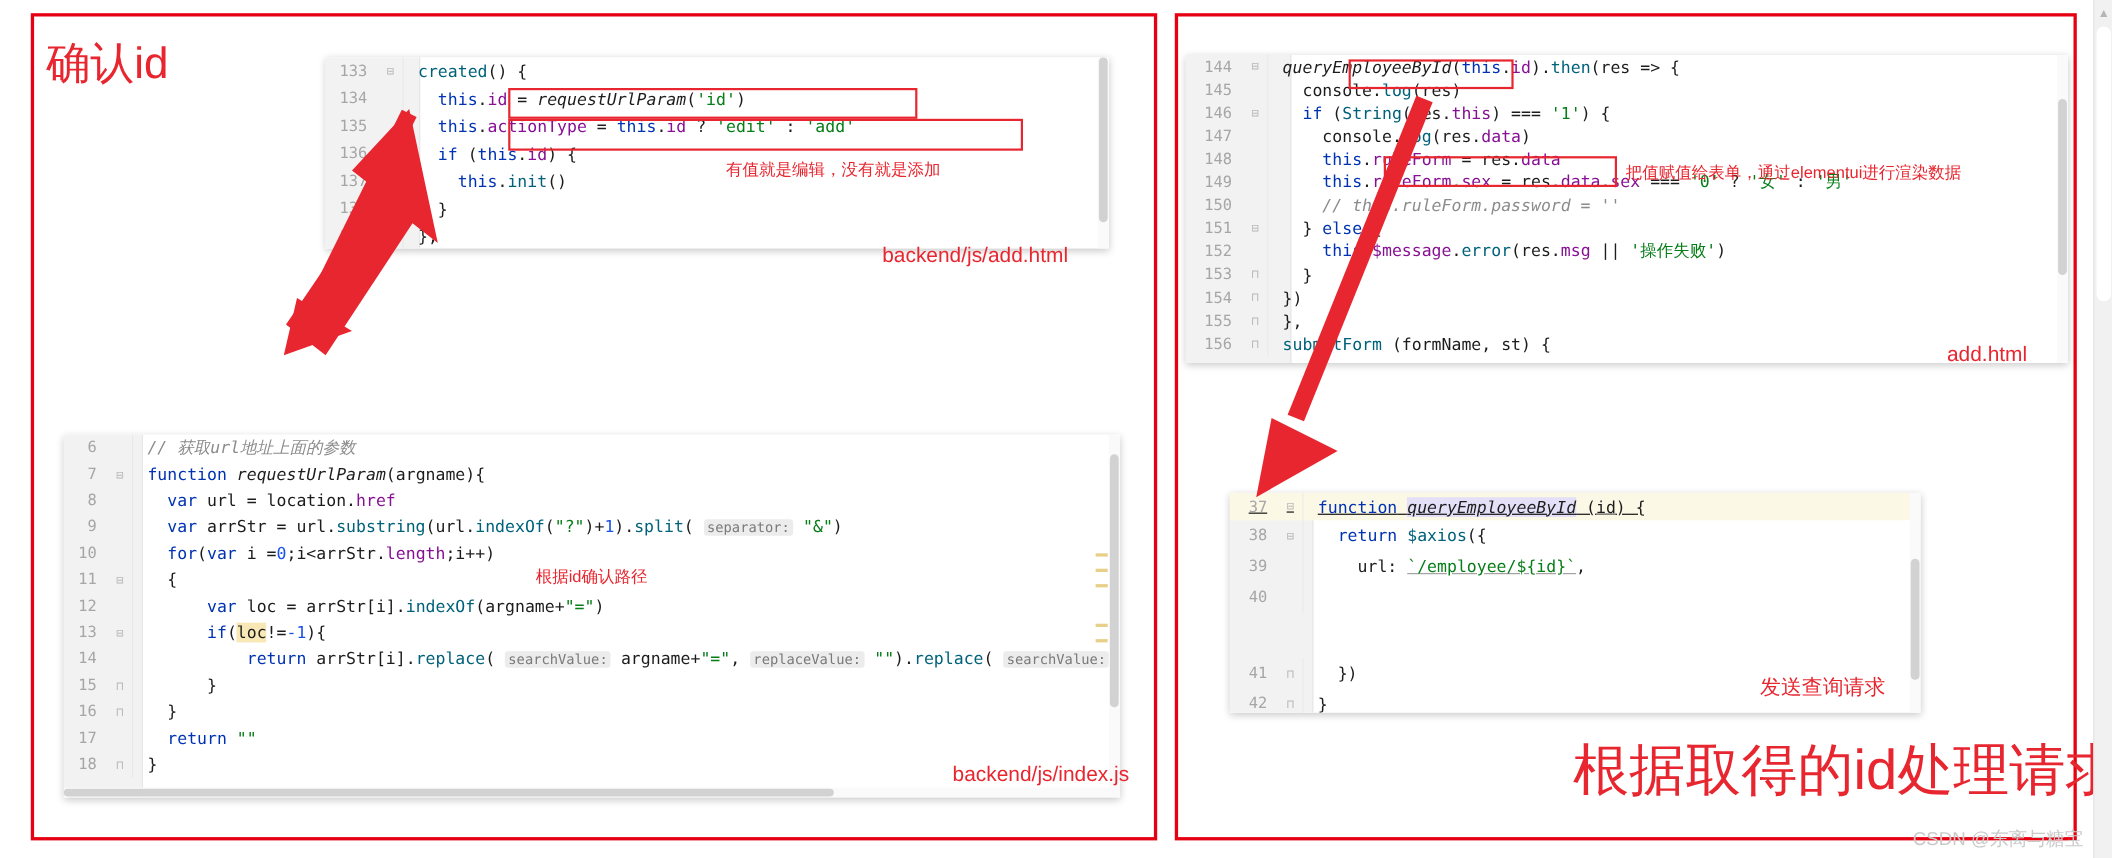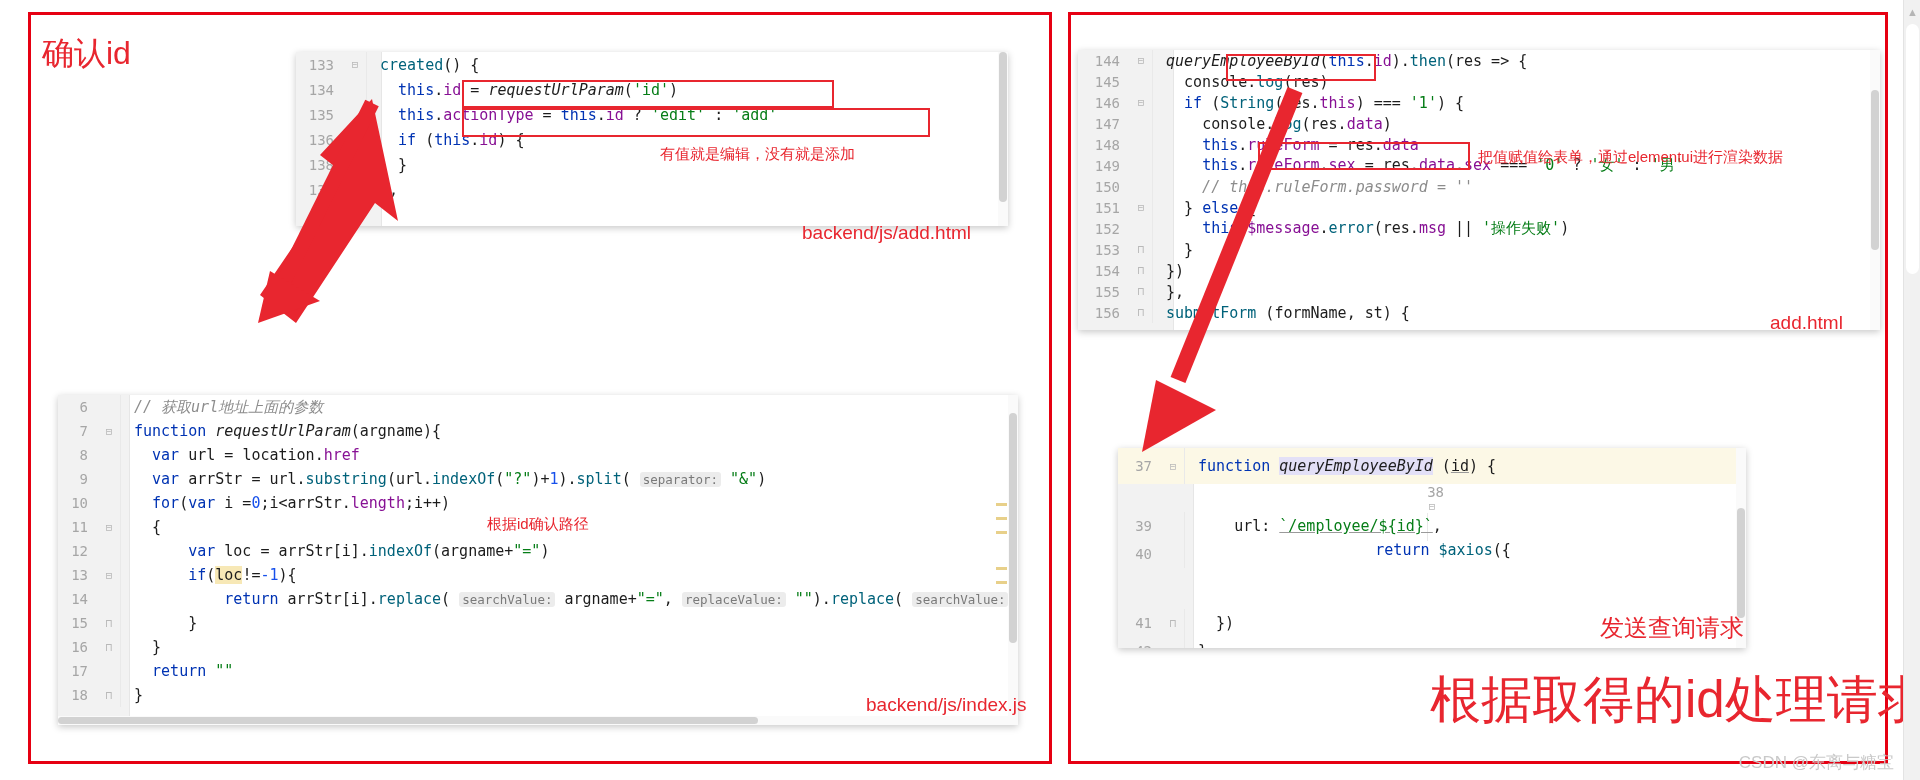--- a/index.html
+++ b/index.html
@@ -17,21 +17,21 @@
     border: 3px solid #e60012;
     background: #ffffff;
   }
   #panel-left  { left: 28px;  top: 12px; width: 1024px; height: 752px; }
   #panel-right { left: 1068px; top: 12px; width: 820px; height: 752px; }
 
   
   .big-title {
     position: absolute;
     color: #e8262f;
-    font-size: 32px;
+    font-size: 40px;
     line-height: 1.1;
     white-space: nowrap;
     font-family: "Liberation Sans", "DejaVu Sans", sans-serif;
   }
   #title-confirm-id { left: 42px; top: 36px; }
   #title-handle-req { left: 1430px; top: 672px; font-size: 51px; }
 
   
   .code-card {
     position: absolute;
@@ -164,20 +164,21 @@
 
   <div class="big-title" id="title-confirm-id">确认id</div>
 
   <div class="code-card" id="card-l1" style="left:296px; top:52px; width:712px; height:174px;">
     <div class="gutter-bg" style="width:86px;"></div>
     <div class="code-lines" id="l1-lines">
         <div class="code-row" style="height: 25px;"><div class="ln" style="width: 48px;">133</div><div class="fold">⊟</div><div class="rail"></div><div class="code-text"><span class="fn">created</span>() {</div></div>
         <div class="code-row" style="height: 25px;"><div class="ln" style="width: 48px;">134</div><div class="fold"></div><div class="rail"></div><div class="code-text">  <span class="kw">this</span>.<span class="prop">id</span> = <span class="fni">requestUrlParam</span>(<span class="str">'id'</span>)</div></div>
         <div class="code-row" style="height: 25px;"><div class="ln" style="width: 48px;">135</div><div class="fold"></div><div class="rail"></div><div class="code-text">  <span class="kw">this</span>.<span class="prop">actionType</span> = <span class="kw">this</span>.<span class="prop">id</span> ? <span class="str">'edit'</span> : <span class="str">'add'</span></div></div>
         <div class="code-row" style="height: 25px;"><div class="ln" style="width: 48px;">136</div><div class="fold">⊟</div><div class="rail"></div><div class="code-text">  <span class="kw">if</span> (<span class="kw">this</span>.<span class="prop">id</span>) {</div></div>
+        <div class="code-row" style="height: 25px;"><div class="ln" style="width: 48px;">137</div><div class="fold"></div><div class="rail"></div><div class="code-text">    <span class="kw">this</span>.<span class="fn">init</span>()</div></div>
         <div class="code-row" style="height: 25px;"><div class="ln" style="width: 48px;">138</div><div class="fold">⊓</div><div class="rail"></div><div class="code-text">  }</div></div>
         <div class="code-row" style="height: 25px;"><div class="ln" style="width: 48px;">139</div><div class="fold">⊓</div><div class="rail"></div><div class="code-text">},</div></div>
       </div>
     <div class="vscroll">
       <div class="vthumb" style="top:0; height:150px;"></div>
     </div>
   </div>
   <div class="red-note" id="l1-note" style="left:660px; top:145px;">有值就是编辑，没有就是添加</div>
   <div class="file-tag" id="l1-file" style="left:802px; top:222px;">backend/js/add.html</div>
 
@@ -247,32 +248,32 @@
   </div>
   <div class="red-note" id="r1-note" style="left:1478px; top:148px;">把值赋值给表单，通过elementui进行渲染数据</div>
   <div class="file-tag" id="r1-file" style="left:1770px; top:312px;">add.html</div>
 
   <div class="hbox" style="left:1226px; top:54px; width:150px; height:27px;"></div>
   <div class="hbox" style="left:1258px; top:142px; width:212px; height:28px;"></div>
 
   <div class="code-card" id="card-r2" style="left:1118px; top:448px; width:628px; height:200px;">
     <div class="gutter-bg" style="width:76px;"></div>
     <div class="code-lines" id="r2-lines">
-        <div class="code-row cur-line" style="height: 36px;"><div class="ln" style="width: 44px;">37</div><div class="fold">⊟</div><div class="rail"></div><div class="code-text"><span class="kw">function</span> <span class="fni sel">queryEmployeeById</span> (<span class="plain und">id</span>) {</div></div>
-        <div class="code-row" style="height: 28px; flex-direction: column;"><div class="ln" style="width: 44px;">38</div><div class="fold">⊟</div><div class="rail"></div><div class="code-text">  <span class="kw">return</span> <span class="fn">$axios</span>({</div></div>
+        <div class="code-row cur-line" style="height: 25px; text-decoration: underline;"><div class="ln" style="width: 44px;">37</div><div class="fold">⊟</div><div class="rail"></div><div class="code-text"><span class="kw">function</span> <span class="fni sel">queryEmployeeById</span> (<span class="plain und">id</span>) {</div></div>
+        <div class="code-row" style="height: 28px;"><div class="ln" style="width: 44px;">38</div><div class="fold">⊟</div><div class="rail"></div><div class="code-text">  <span class="kw">return</span> <span class="fn">$axios</span>({</div></div>
         <div class="code-row" style="height: 28px;"><div class="ln" style="width: 44px;">39</div><div class="fold"></div><div class="rail"></div><div class="code-text">    <span class="plain">url</span>: <span class="str und">`/employee/${id}`</span>,</div></div>
         <div class="code-row" style="height: 28px;"><div class="ln" style="width: 44px;">40</div><div class="fold"></div><div class="rail"></div></div>
         <div class="code-row" style="height: 28px; margin-top: 41px;"><div class="ln" style="width: 44px;">41</div><div class="fold">⊓</div><div class="rail"></div><div class="code-text">  })</div></div>
         <div class="code-row" style="height: 28px;"><div class="ln" style="width: 44px;">42</div><div class="fold">⊓</div><div class="rail"></div><div class="code-text">}</div></div>
       </div>
     <div class="vscroll">
       <div class="vthumb" style="top:60px; height:110px;"></div>
     </div>
   </div>
-  <div class="red-note" id="r2-note" style="left:1600px; top:612px; font-size:24px;">发送查询请求</div>
+  <div class="red-note" id="r2-note" style="left:1600px; top:612px; font-size:19px;">发送查询请求</div>
 
   <div class="big-title" id="title-handle-req">根据取得的id处理请求</div>
 
   <svg class="arrow-svg" style="left:1120px; top:80px; width:220px; height:380px;" viewBox="0 0 220 380">
     <path d="M175,10 L58,300" stroke="#e8262f" stroke-width="16" fill="none"></path>
     <polygon points="22,372 36,300 96,330" fill="#e8262f"></polygon>
   </svg>
 
   <div id="page-scrollbar">
     <div id="scroll-up-arrow">▲</div>

